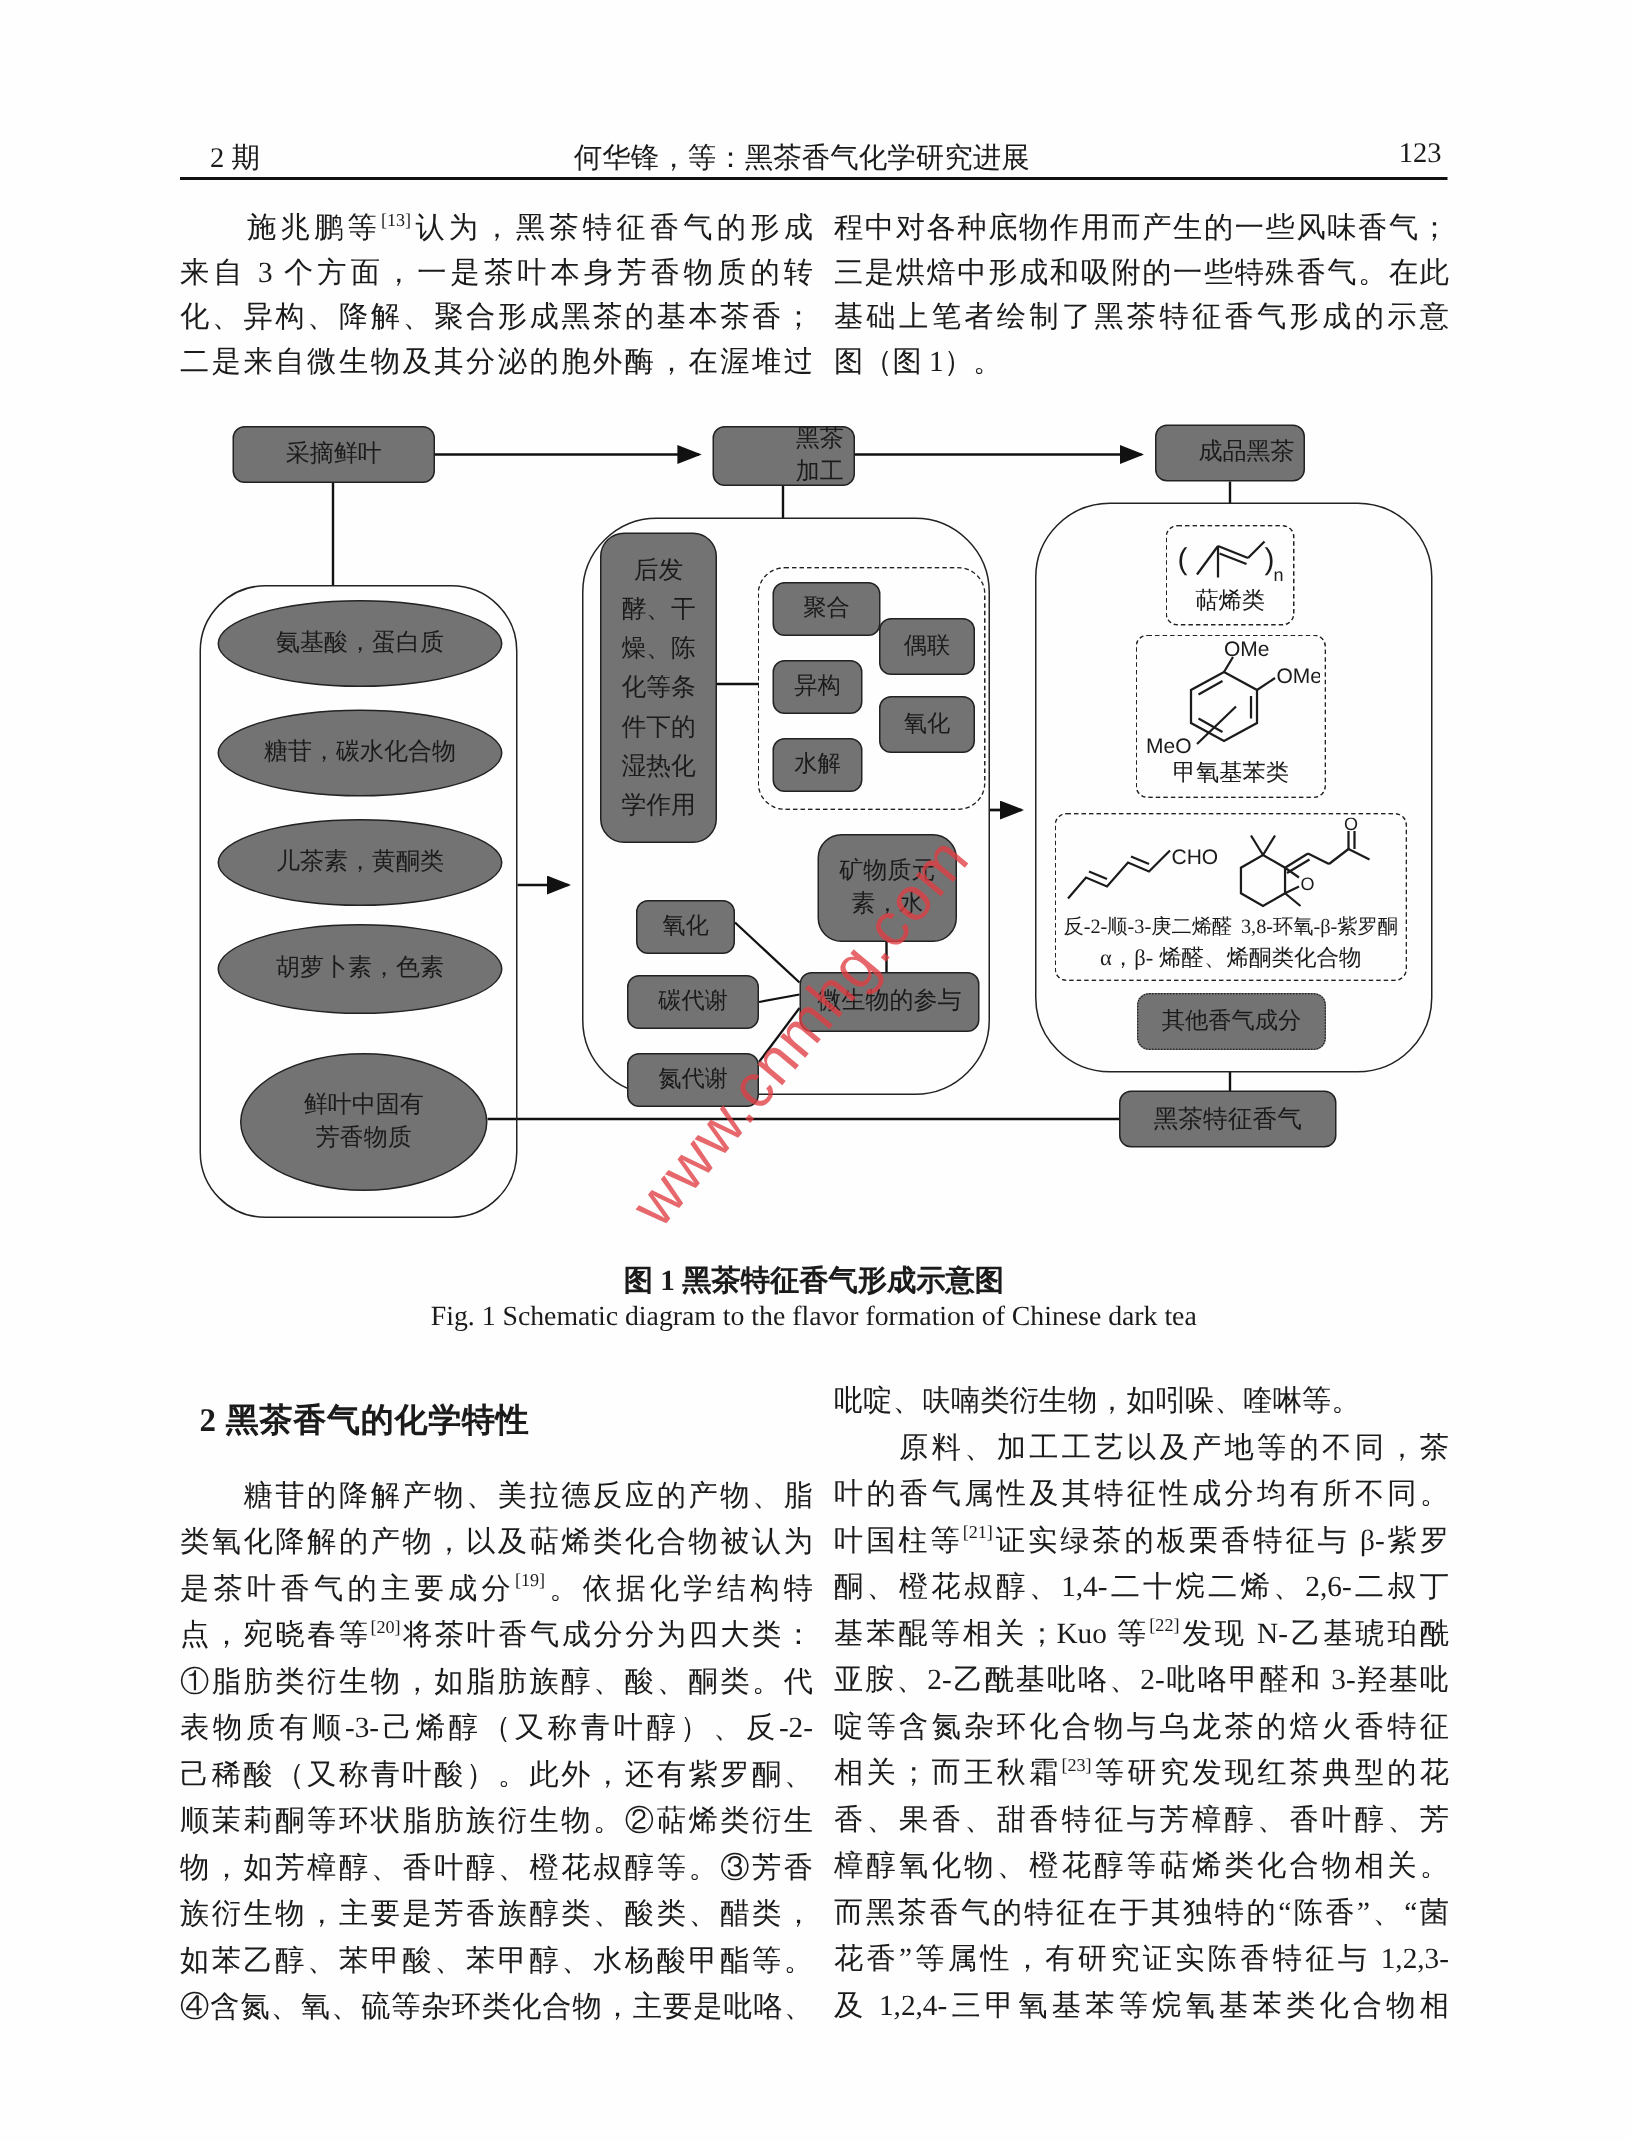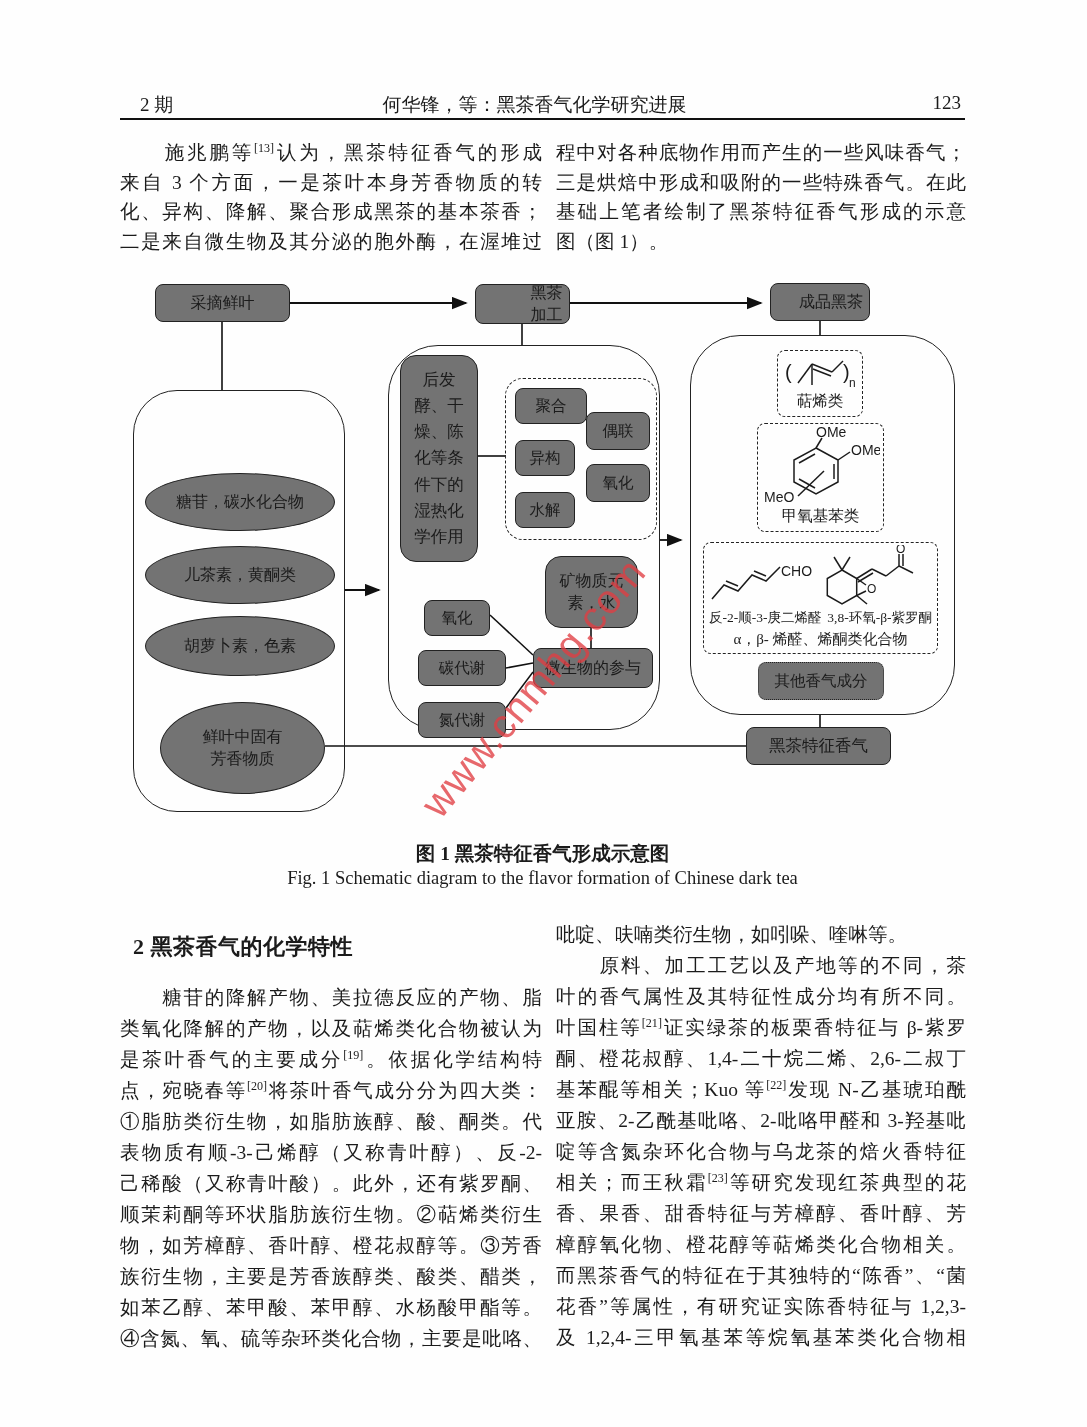--- a/index.html
+++ b/index.html
@@ -94,20 +94,23 @@
       <span>采摘鲜叶</span>
       </div>
     <div class="node rbox" style="left:355px;top:14px;width:95px;height:40px;padding-left:48px;">
       <span>黑茶加工</span>
       </div>
     <div class="node rbox" style="left:650px;top:13px;width:100px;height:38px;padding-left:22px;">
       <span>成品黑茶</span>
       </div>
 
     <div class="node bigwrap" style="left:13px;top:120px;width:212px;height:422px;border-radius:44px;"></div>
+    <div class="node ellipse" style="left:25px;top:130px;width:190px;height:58px;">
+      <span>氨基酸，蛋白质</span>
+      </div>
     <div class="node ellipse" style="left:25px;top:203px;width:190px;height:58px;">
       <span>糖苷，碳水化合物</span>
       </div>
     <div class="node ellipse" style="left:25px;top:276px;width:190px;height:58px;">
       <span>儿茶素，黄酮类</span>
       </div>
     <div class="node ellipse" style="left:25px;top:346px;width:190px;height:60px;">
       <span>胡萝卜素，色素</span>
       </div>
     <div class="node ellipse pre" style="left:40px;top:432px;width:165px;height:92px;">

